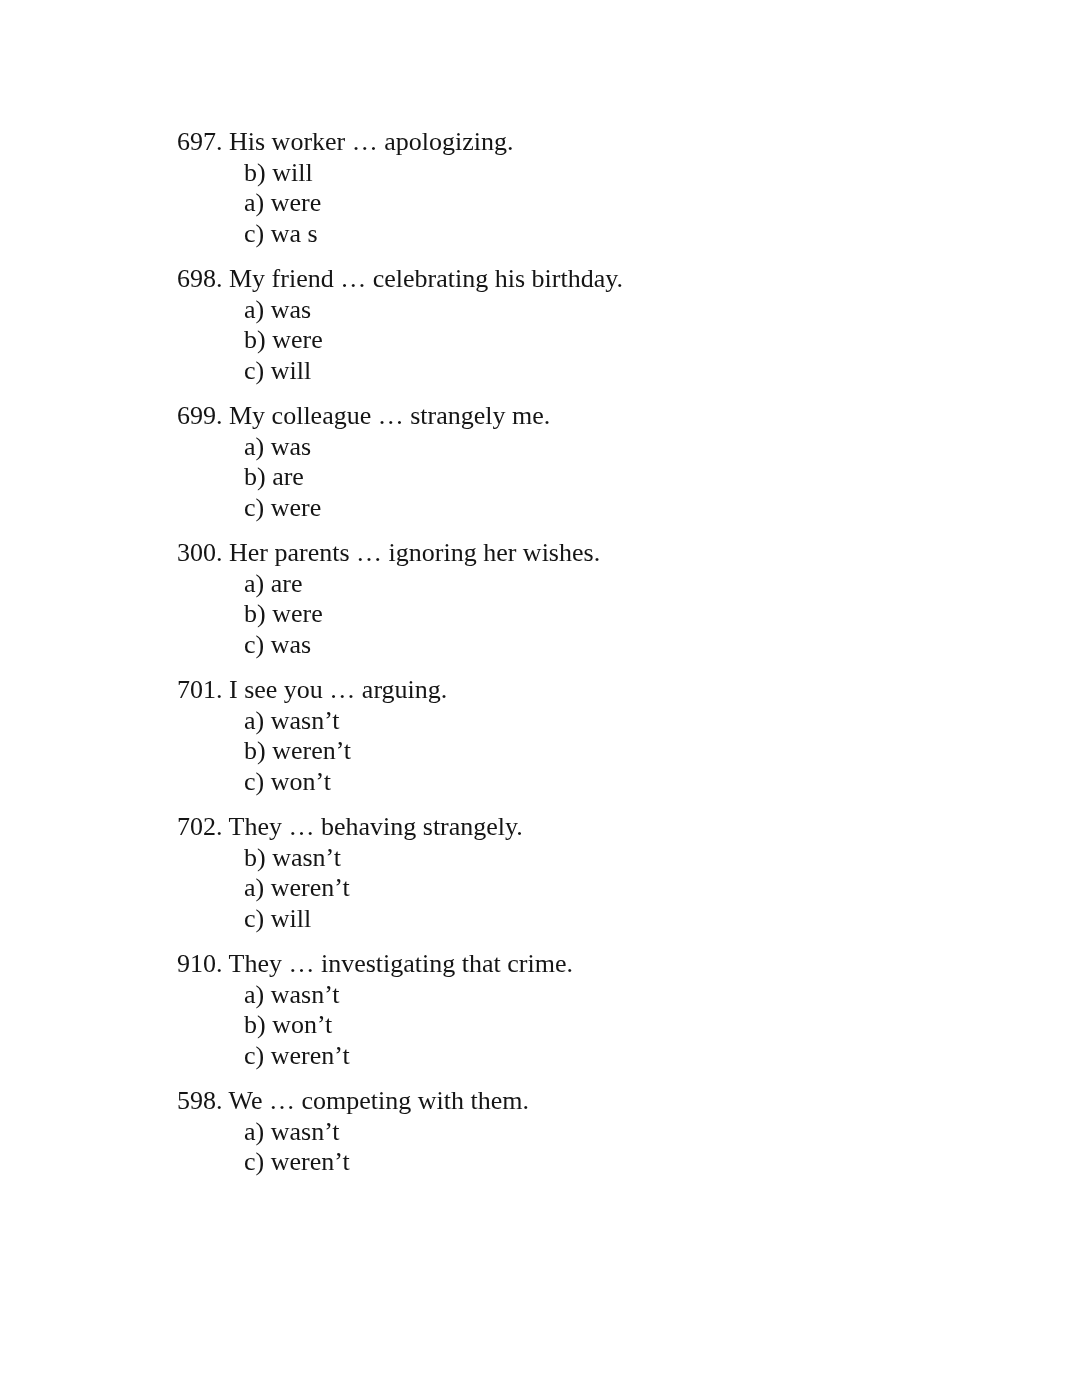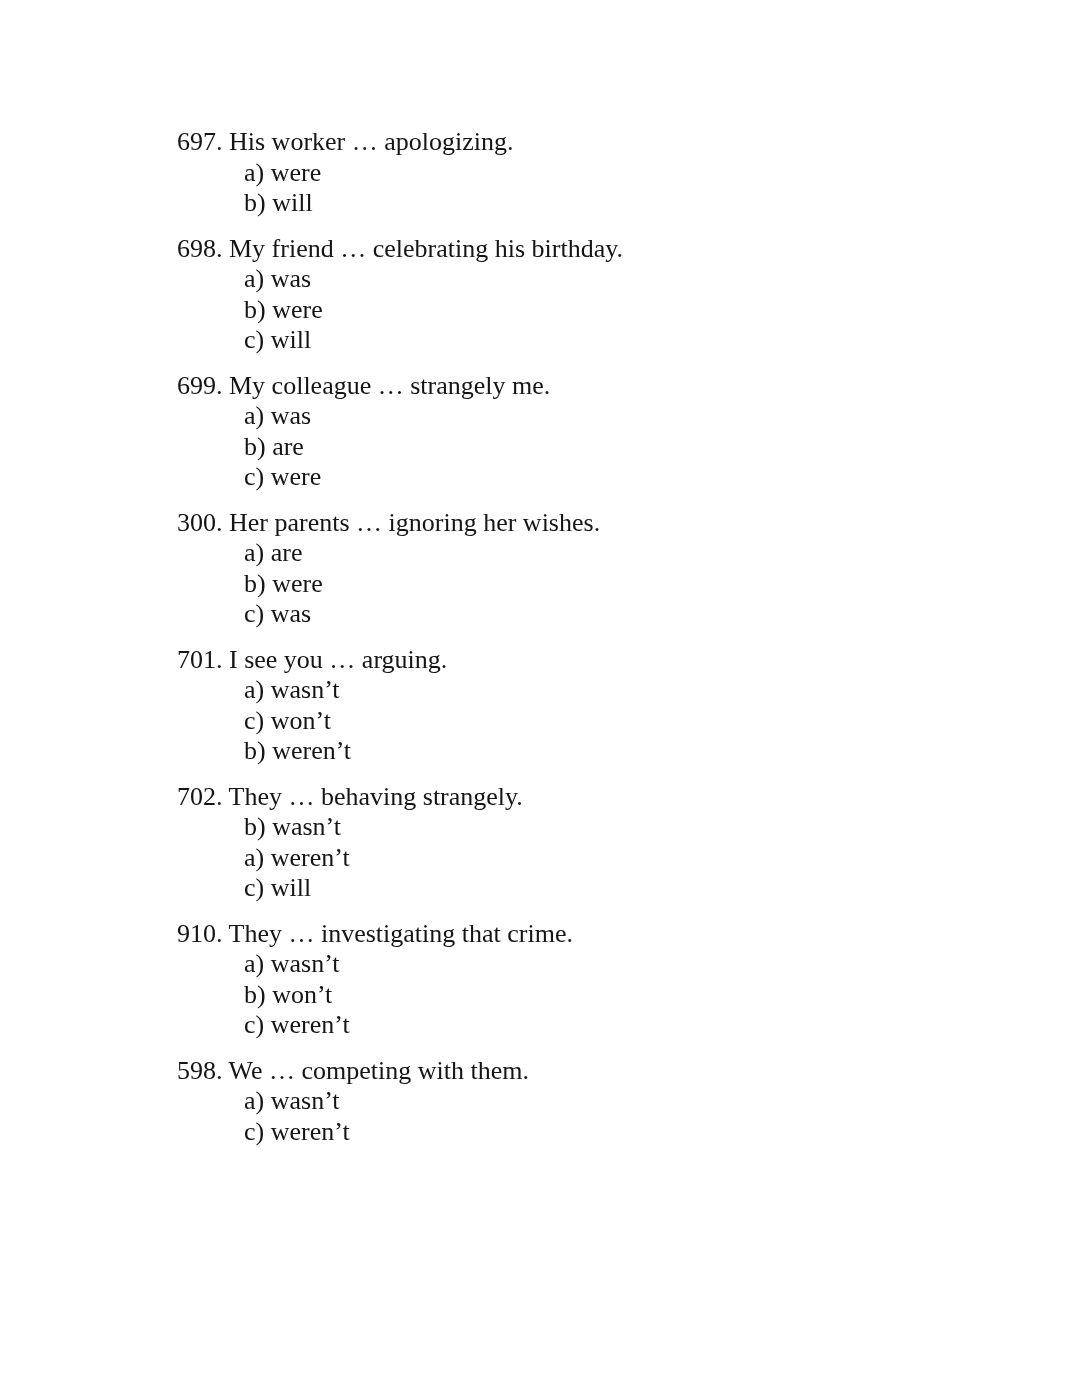--- a/index.html
+++ b/index.html
@@ -36,22 +36,23 @@
     white-space: pre;
   }
 </style>
 </head>
 <body>
 
 <div class="page">
 
   <section class="question">
     <div class="q-line"><span>697.</span> <span>His worker … apologizing.</span></div>
+    <div class="option">b) will</div>
     <div class="option">a) were</div>
-    <div class="option">b) will</div>
+    <div class="option">c) wa s</div>
   </section>
 
   <section class="question">
     <div class="q-line"><span>698.</span> <span>My friend … celebrating his birthday.</span></div>
     <div class="option">a) was</div>
     <div class="option">b) were</div>
     <div class="option">c) will</div>
   </section>
 
   <section class="question">
@@ -64,22 +65,22 @@
   <section class="question">
     <div class="q-line"><span>300.</span> <span>Her parents … ignoring her wishes.</span></div>
     <div class="option">a) are</div>
     <div class="option">b) were</div>
     <div class="option">c) was</div>
   </section>
 
   <section class="question">
     <div class="q-line"><span>701.</span> <span>I see you … arguing.</span></div>
     <div class="option">a) wasn’t</div>
+    <div class="option">b) weren’t</div>
     <div class="option">c) won’t</div>
-    <div class="option">b) weren’t</div>
   </section>
 
   <section class="question">
     <div class="q-line"><span>702.</span> <span>They … behaving strangely.</span></div>
     <div class="option">b) wasn’t</div>
     <div class="option">a) weren’t</div>
     <div class="option">c) will</div>
   </section>
 
   <section class="question">

